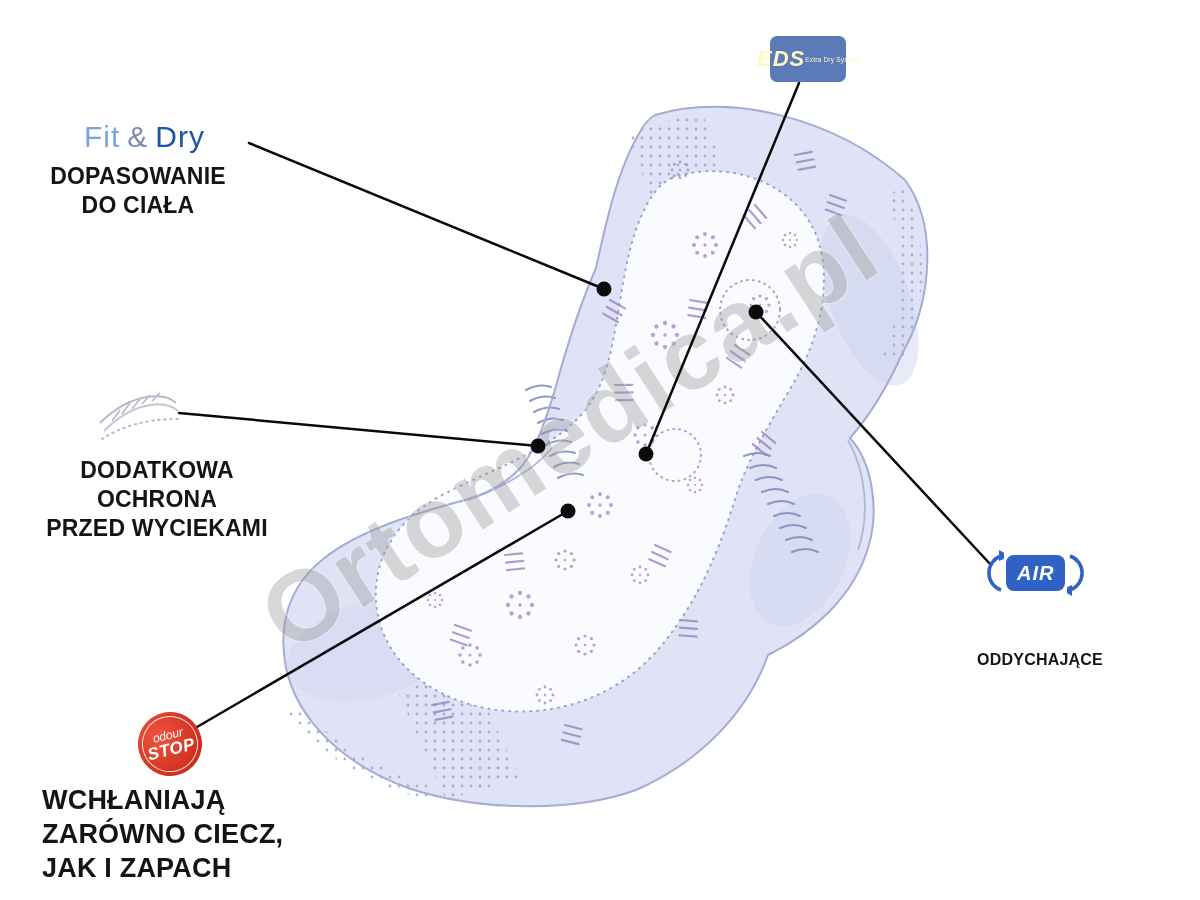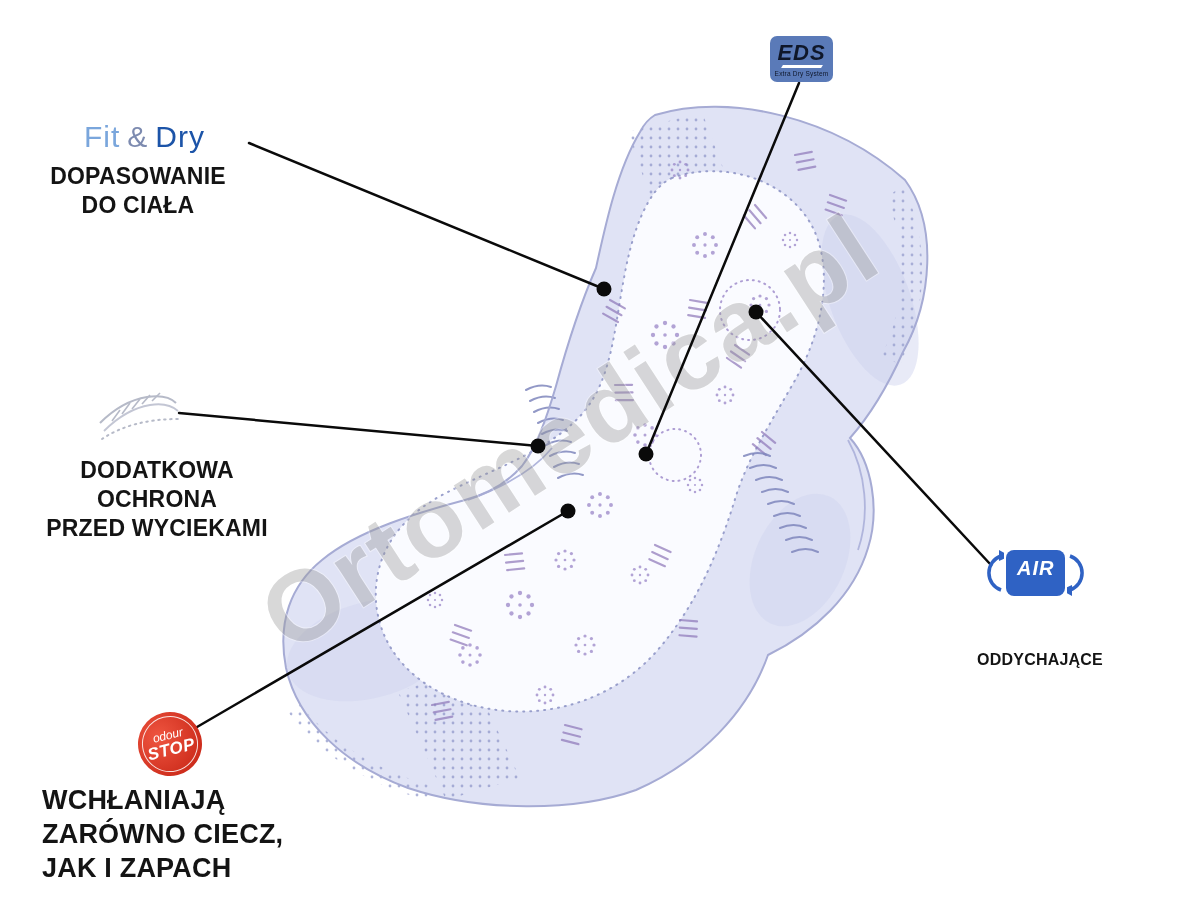--- a/index.html
+++ b/index.html
@@ -21,30 +21,30 @@
   .c-odour  { left:42px;  top:784px; width:282px; font-size:27px; }
 
   
   .fitdry { position:absolute; left:84px; top:120px; font-size:30px; letter-spacing:1px; }
   .fitdry .fit { color:#7aa6dc; }
   .fitdry .amp { color:#7d8bb0; padding:0 7px; }
   .fitdry .dry { color:#1c54a8; }
 
   
   .eds-badge {
-    position:absolute; left:770px; top:36px; width:63px; height:46px;
-    background:#5a7ab8; border-radius:7px; color:#0f172a;
-    display:flex; flex-direction:column; align-items:center; justify-content:center;
+    position:absolute; left:770px; top:36px; width:76px; height:46px;
+    background:#5a7ab8; border-radius:7px; color:#fef9c3;
+    display:flex; flex-direction:row; align-items:center; justify-content:center;
   }
   .eds-abbr { font-size:22px; font-weight:bold; font-style:italic; line-height:1; letter-spacing:1px; }
   .eds-line { width:40px; height:3px; background:#ffffff; transform:skewX(-32deg); margin:1px 0 2px; }
   .eds-sub  { font-size:6.5px; letter-spacing:.2px; white-space:nowrap; }
 
   
-  .air-badge { position:absolute; left:986px; top:550px; display:flex; gap:2px; }
+  .air-badge { position:absolute; left:986px; top:550px; display:flex; align-items:center; gap:2px; }
   .air-box {
     background:#2f62c4; color:#fff; font-weight:bold; font-style:italic;
     font-size:20px; padding:8px 11px; border-radius:8px; letter-spacing:1px; line-height:1;
   }
 
   
   .odour-badge {
     position:absolute; left:138px; top:712px; width:64px; height:64px; border-radius:50%;
     background:radial-gradient(circle at 35% 35%, #ef5540, #c21f10);
     transform:rotate(-14deg);

